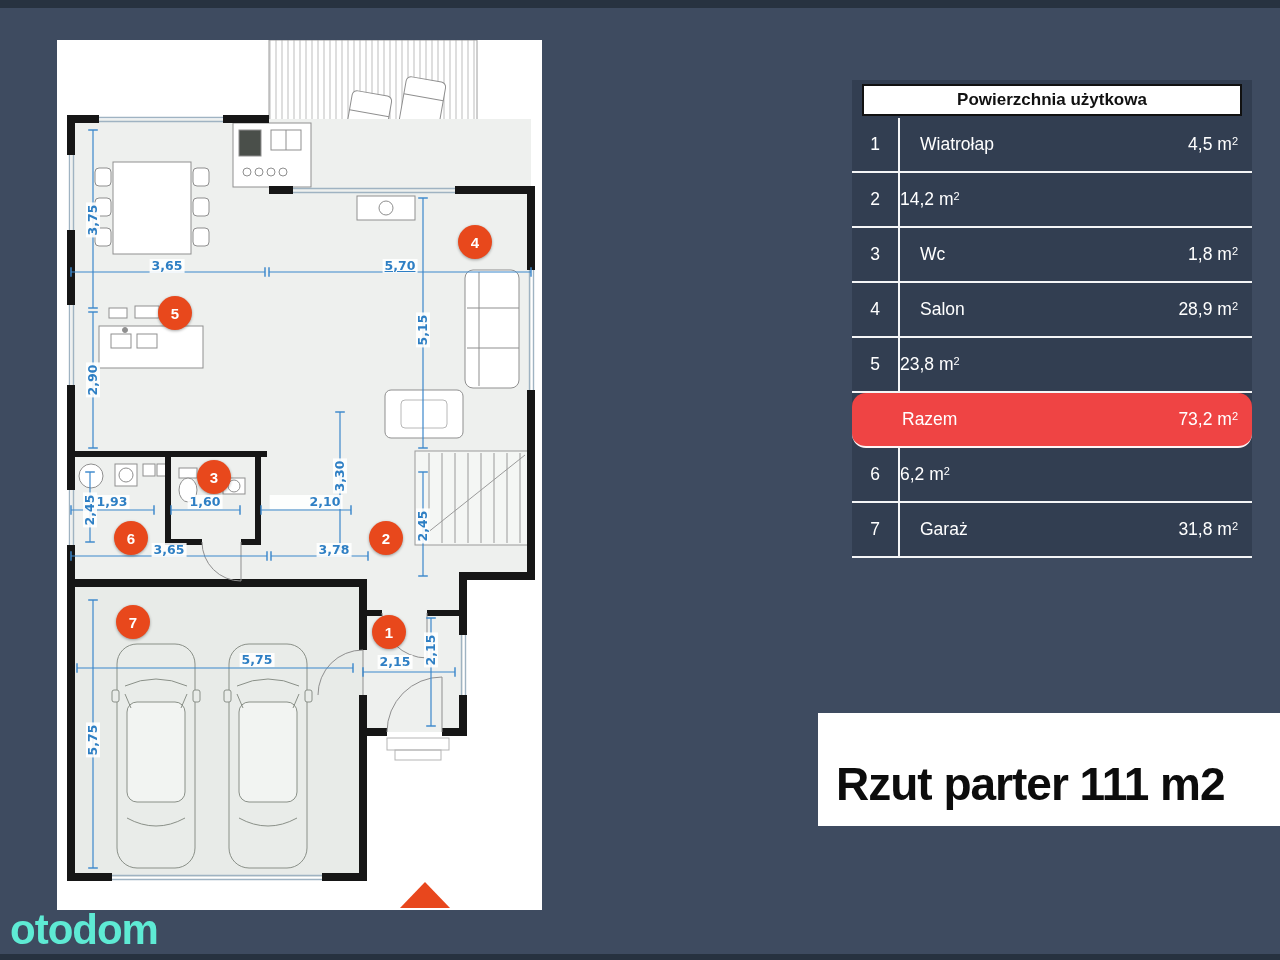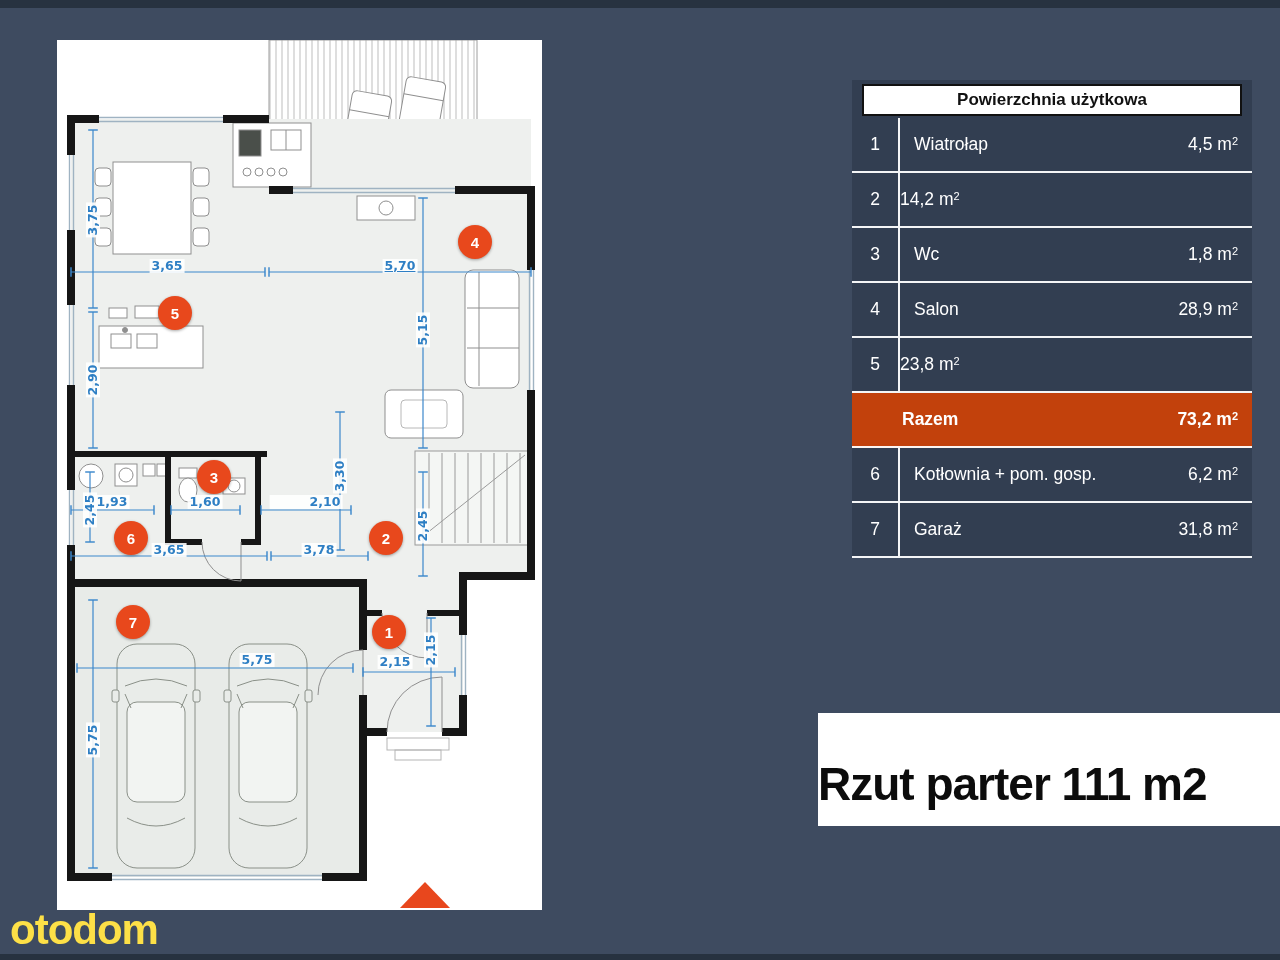--- a/index.html
+++ b/index.html
@@ -23,34 +23,34 @@
   .dim.rot{transform:translate(-50%,-50%) rotate(-90deg);}
 
   
   .area-table{position:absolute;left:852px;top:80px;width:400px;background:rgba(38,49,66,.5);}
   .table-header{margin:4px 10px 2px;background:#fff;border:2px solid #111;color:#111;
                 font-size:17px;font-weight:600;text-align:center;height:28px;line-height:28px;}
   .trow{display:flex;align-items:stretch;height:53px;border-bottom:2px solid rgba(255,255,255,.95);
         color:#fff;font-size:17.5px;}
   .tnum{width:46px;display:flex;align-items:center;justify-content:center;
         border-right:2px solid rgba(255,255,255,.95);}
-  .tname{flex:1;display:flex;align-items:center;padding-left:14px;}
+  .tname{flex:1;display:flex;align-items:center;padding-left:20px;}
   .tarea{display:flex;align-items:center;padding-right:14px;}
   .tarea sup{font-size:11px;margin-top:-8px;}
-  .trow.total{background:#c2410c;font-weight:700;}
+  .trow.total{background:#ef4444;font-weight:400;border-radius:14px;}
   .trow.total .tname{padding-left:50px;}
 
   
   .caption-box{position:absolute;left:818px;top:713px;width:462px;height:113px;background:#fff;
                display:flex;align-items:center;}
-  .caption-box span{font-size:46px;font-weight:600;color:#0c0c0c;padding-left:0;
+  .caption-box span{font-size:46px;font-weight:600;color:#0c0c0c;padding-left:18px;
                     letter-spacing:-1px;margin-top:28px;}
 
   
-  .watermark{position:absolute;left:10px;top:906px;font-size:42px;font-weight:800;color:#fde047;
+  .watermark{position:absolute;left:10px;top:906px;font-size:42px;font-weight:800;color:#5eead4;
              letter-spacing:-1px;}
 </style>
 </head>
 <body>
 
 <div class="stage">
   <div class="bar top"></div>
 
   <div class="floorplan-panel">
     <svg width="485" height="870" viewBox="0 0 485 870">
@@ -279,21 +279,21 @@
         <div class="dim" style="left: 110px; top: 226px;">3,65</div>
         <div class="dim" style="left: 343px; top: 226px; text-decoration: underline;">5,70</div>
         <div class="dim rot" style="left: 366px; top: 290px;">5,15</div>
         <div class="dim rot" style="left: 283px; top: 436px;">3,30</div>
         <div class="dim rot" style="left: 366px; top: 486px;">2,45</div>
         <div class="dim rot" style="left: 33px; top: 470px;">2,45</div>
         <div class="dim" style="left: 55px; top: 462px;">1,93</div>
         <div class="dim" style="left: 148px; top: 462px;">1,60</div>
         <div class="dim" style="left: 249px; top: 462px; padding-left: 40px;">2,10</div>
         <div class="dim" style="left: 112px; top: 510px;">3,65</div>
-        <div class="dim" style="left: 262px; top: 510px; text-align: center;">3,78</div>
+        <div class="dim" style="left: 277px; top: 510px; text-align: center;">3,78</div>
         <div class="dim" style="left: 338px; top: 622px;">2,15</div>
         <div class="dim rot" style="left: 374px; top: 610px;">2,15</div>
         <div class="dim" style="left: 200px; top: 620px;">5,75</div>
         <div class="dim rot" style="left: 36px; top: 700px;">5,75</div>
       </div>
   </div>
 
   <div class="area-table">
     <div class="table-header">Powierzchnia użytkowa</div>
     <div id="rows-before">
@@ -321,21 +321,20 @@
           <div class="tarea">23,8&nbsp;m<sup>2</sup></div>
         </div>
       </div>
     <div class="trow total">
       <div class="tname">Razem</div>
       <div class="tarea" id="total-area">73,2&nbsp;m<sup>2</sup></div>
     </div>
     <div id="rows-after">
         <div class="trow">
           <div class="tnum">6</div>
-          <div class="tname">Kotłownia + pom. gosp.</div>
           <div class="tarea">6,2&nbsp;m<sup>2</sup></div>
         </div>
         <div class="trow">
           <div class="tnum">7</div>
           <div class="tname">Garaż</div>
           <div class="tarea">31,8&nbsp;m<sup>2</sup></div>
         </div>
       </div>
   </div>
 

